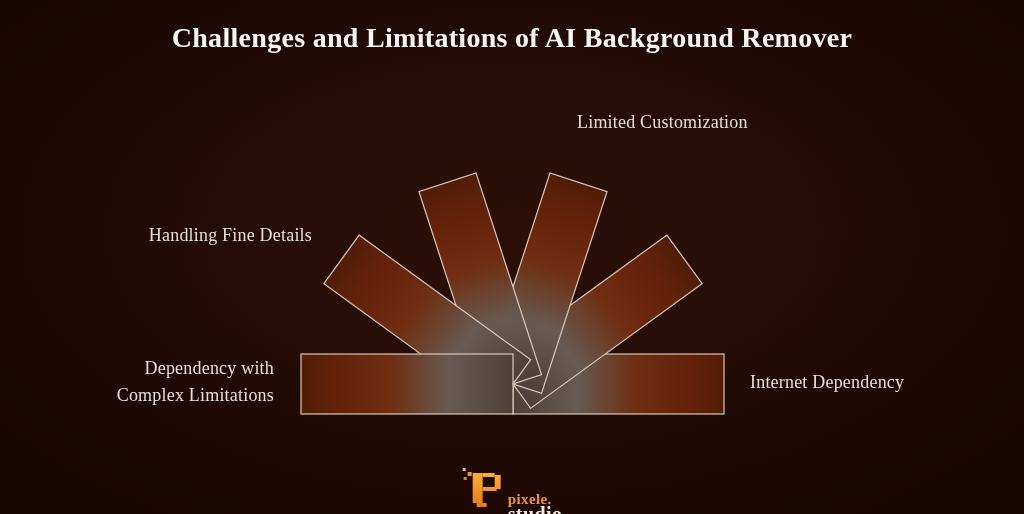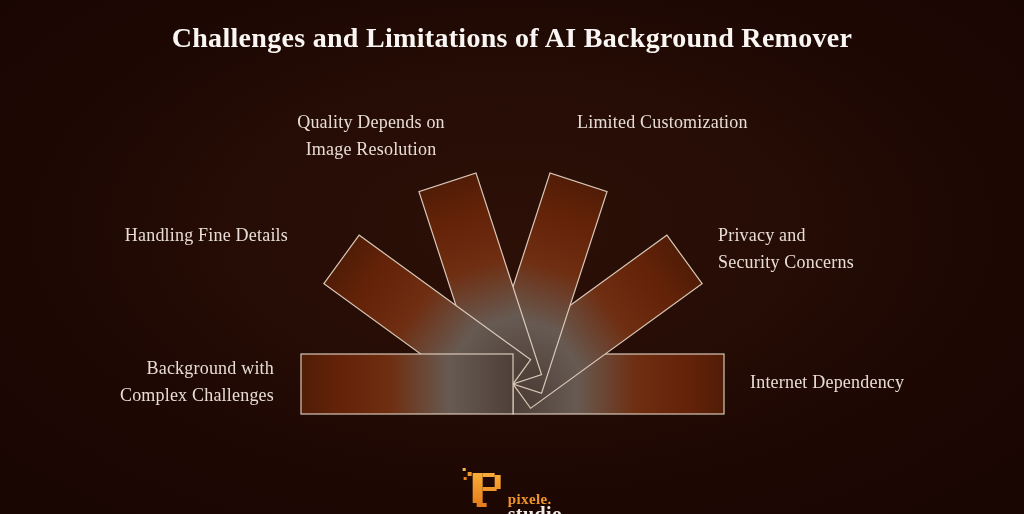--- a/index.html
+++ b/index.html
@@ -13,21 +13,21 @@
     position:absolute;top:22px;left:0;right:0;text-align:center;
     font-size:28px;font-weight:700;letter-spacing:0.3px;color:#faf6f3;
   }
   .fan{position:absolute;top:0;left:0;}
   .lbl{
     position:absolute;font-size:18px;line-height:27px;color:#e8ddd6;
     letter-spacing:0.2px;white-space:nowrap;
   }
   .lbl-quality{top:109px;left:271px;width:200px;text-align:center;}
   .lbl-limited{top:109px;left:577px;text-align:center;}
-  .lbl-handling{top:222px;right:736px;text-align:right;}
+  .lbl-handling{top:222px;right:712px;text-align:right;}
   .lbl-privacy{top:222px;left:718px;text-align:left;}
   .lbl-struggles{top:355px;right:750px;text-align:right;}
   .lbl-internet{top:369px;left:750px;text-align:left;}
   .logo{
     position:absolute;top:452px;left:512px;transform:translateX(-50%);
     display:flex;align-items:center;gap:6px;
   }
   .logo-text{display:flex;flex-direction:column;justify-content:center;margin-top:40px;}
   .logo-name{color:#f0932a;font-weight:700;font-size:15px;line-height:14px;letter-spacing:0.4px;}
   .logo-suffix{color:#f1ebe7;font-weight:700;font-size:20px;line-height:16px;letter-spacing:0.4px;}
@@ -64,41 +64,33 @@
       </g>
       <g transform="translate(513,384) rotate(-144)">
         <rect x="0" y="-30" width="212" height="60"></rect>
       </g>
       <g transform="translate(513,384) rotate(-180)">
         <rect x="0" y="-30" width="212" height="60"></rect>
       </g>
     </g>
   </svg>
 
-  <div class="lbl lbl-quality">
-    <div>Quality Depends on</div>
-    <div>Image Resolution</div>
-  </div>
 
   <div class="lbl lbl-limited">
     <div>Limited Customization</div>
   </div>
 
   <div class="lbl lbl-handling">
     <div>Handling Fine Details</div>
   </div>
 
-  <div class="lbl lbl-privacy">
-    <div>Privacy and</div>
-    <div>Security Concerns</div>
-  </div>
 
   <div class="lbl lbl-struggles">
-    <div>Background with</div>
-    <div>Complex Challenges</div>
+    <div>Dependency with</div>
+    <div>Complex Limitations</div>
   </div>
 
   <div class="lbl lbl-internet">
     <div>Internet Dependency</div>
   </div>
 
   <div class="logo">
     <svg width="40" height="44" viewBox="0 0 40 44">
       <defs>
         <linearGradient id="pGrad" gradientUnits="userSpaceOnUse" x1="0" y1="0" x2="0" y2="34">

